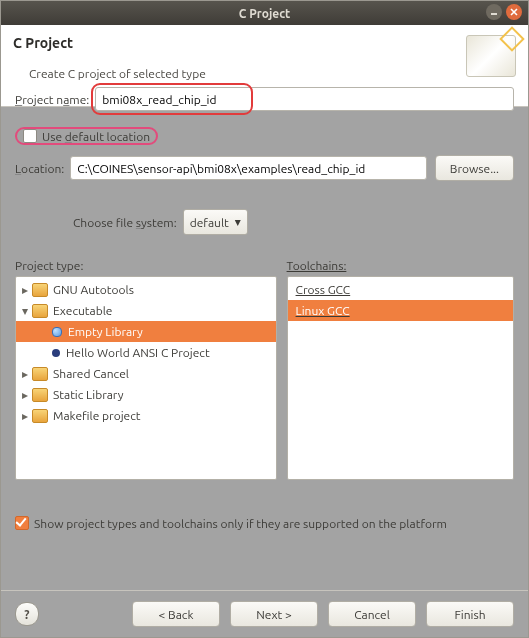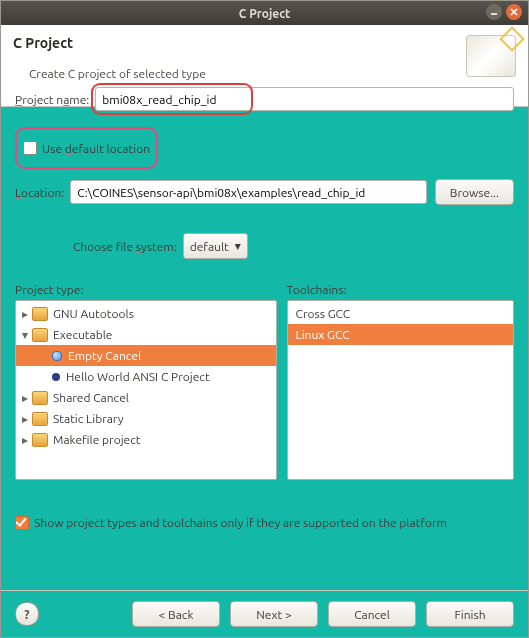--- a/index.html
+++ b/index.html
@@ -1,16 +1,16 @@
 <!DOCTYPE html>
 <html><head>
 <meta charset="utf-8">
 <style>
   html,body{margin:0;padding:0;font-family:"Ubuntu","DejaVu Sans",sans-serif;font-size:12px;color:#3c3b37;background:#f2f1f0;}
-  .window{width:529px;height:638px;box-sizing:border-box;background:#14b8a6;display:flex;flex-direction:column;border:1px solid #9b9890;}
+  .window{width:529px;height:638px;box-sizing:border-box;background:#a3a3a3;display:flex;flex-direction:column;border:1px solid #9b9890;}
   
   .titlebar{height:24px;background:linear-gradient(to bottom,#57544d,#3f3c37);display:flex;align-items:center;color:#dfdbd2;font-weight:bold;font-size:12px;position:relative;}
   .titlebar .title{flex:1;text-align:center;}
   .titlebar .winbtns{position:absolute;right:6px;top:3px;display:flex;gap:4px;}
   .winbtn{width:16px;height:16px;border-radius:8px;display:flex;align-items:center;justify-content:center;}
   .minbtn{background:#6f6a60;}
   .closebtn{background:#e06b3d;}
   .winbtn svg{width:8px;height:8px;}
   
   .header{background:#ffffff;padding:10px 12px;border-bottom:1px solid #c7c4bd;display:flex;align-items:flex-start;}
@@ -18,31 +18,31 @@
   .header-text h1{margin:0 0 6px 0;font-size:14px;font-weight:bold;color:#2e2d2a;}
   .header-text p{margin:16px;font-size:12px;color:#4a4843;}
   .header-icon{width:48px;height:40px;margin-left:8px;background:linear-gradient(135deg,#e9e6d8 0%,#fff 50%,#e9e6d8 100%);border:1px solid #c9c6b7;position:relative;border-radius:3px;}
   .header-icon::after{content:"";position:absolute;top:-6px;right:-6px;width:14px;height:14px;border:2px solid #f3c24b;transform:rotate(45deg);background:transparent;}
   
   .body{flex:1;padding:12px 14px 0;display:flex;flex-direction:column;min-height:0;}
   .row{display:flex;align-items:center;margin-bottom:8px;}
   .lbl{margin-right:6px;white-space:nowrap;}
   .underline{text-decoration:underline;text-decoration-color:#888;}
   .textinput{flex:1;height:24px;border:1px solid #b7b4ab;border-radius:3px;background:#fff;padding:2px 6px;font-family:inherit;font-size:12px;box-sizing:border-box;}
-  .hi-pink{border:2px solid #e24b7c;border-radius:10px;padding:12px 6px;display:inline-flex;align-items:center;}
+  .hi-pink{border:2px solid #e24b7c;border-radius:10px;padding:0 6px;display:inline-flex;align-items:center;}
   .chk{width:12px;height:12px;border:1px solid #8d8a82;border-radius:2px;background:#fff;margin-right:5px;display:inline-block;}
   .btn{height:26px;min-width:80px;border:1px solid #b0ada4;border-radius:4px;background:linear-gradient(to bottom,#fbfaf7,#e9e7df);font-family:inherit;font-size:12px;color:#3c3b37;padding:0 14px;cursor:pointer;}
   .btn.small{min-width:0;}
   .combo{display:inline-flex;align-items:center;height:24px;border:1px solid #b0ada4;border-radius:3px;background:linear-gradient(to bottom,#fbfaf7,#e9e7df);padding:0 6px;}
   .combo .caret{margin-left:6px;}
   
   .mid{display:flex;gap:10px;margin-top:10px;flex:1;min-height:0;}
   .col{display:flex;flex-direction:column;min-height:0;}
   .col.ptype{flex:1.15;}
-  .col.tc{flex:1;}
+  .col.tc{flex:1;text-decoration:underline;}
   .col-label{margin-bottom:4px;}
   .tree, .list{flex:1;border:1px solid #b3b0a7;background:#fff;border-radius:2px;overflow:auto;padding:2px 0;}
   .node{display:flex;align-items:center;height:21px;padding:0 4px;white-space:nowrap;}
   .node .arrow{width:10px;text-align:center;color:#6a675f;margin-right:2px;}
   .node .arrow.open{transform:none;}
   .indent2{padding-left:36px;}
   .folder{width:14px;height:12px;background:linear-gradient(#f8d477,#e8a43c);border:1px solid #c78a28;border-radius:2px;margin-right:5px;}
   .dot{width:8px;height:8px;border-radius:4px;margin-right:6px;}
   .dot.blue{border:1px solid #3a6fb5;background:radial-gradient(circle at 30% 30%,#bfe0ff,#5a9be2);}
   .dot.navy{background:#2a3d7c;}
@@ -137,21 +137,21 @@
             <span class="folder" data-name="folder-icon"></span>
             <span data-name="tree-item-label">GNU Autotools</span>
           </div>
           <div class="node" data-name="ptype-executable">
             <span class="arrow open" data-name="collapse-arrow-icon">▾</span>
             <span class="folder" data-name="folder-icon"></span>
             <span data-name="tree-item-label">Executable</span>
           </div>
           <div class="node indent2 sel" data-name="ptype-empty-project">
             <span class="dot blue" data-name="project-template-icon"></span>
-            <span data-name="tree-item-label">Empty Cancel</span>
+            <span data-name="tree-item-label">Empty Library</span>
           </div>
           <div class="node indent2" data-name="ptype-hello-world">
             <span class="dot navy" data-name="project-template-icon"></span>
             <span data-name="tree-item-label">Hello World ANSI C Project</span>
           </div>
           <div class="node" data-name="ptype-shared-library">
             <span class="arrow" data-name="expand-arrow-icon">▸</span>
             <span class="folder" data-name="folder-icon"></span>
             <span data-name="tree-item-label">Shared Cancel</span>
           </div>
@@ -175,21 +175,21 @@
             <span data-name="list-item-label">Cross GCC</span>
           </div>
           <div class="listitem sel" data-name="toolchain-linux-gcc">
             <span data-name="list-item-label">Linux GCC</span>
           </div>
         </div>
       </div>
     </div>
 
     <div class="lower" data-name="filter-row" style="margin-bottom:60px;">
-      <label style="display:flex;align-items:flex-start;cursor:pointer;margin-top:26px;" data-name="filter-checkbox-label">
+      <label style="display:flex;align-items:center;cursor:pointer;margin-top:26px;" data-name="filter-checkbox-label">
         <span class="chk on" data-name="filter-checkbox"></span>
         <span data-name="filter-label">Show project types and toolchains only if they are supported on the platform</span>
       </label>
     </div>
 
   </div>
 
   <div class="footer" data-name="dialog-footer">
     <div class="help" data-name="help-button">?</div>
     <div class="spacer"></div>

